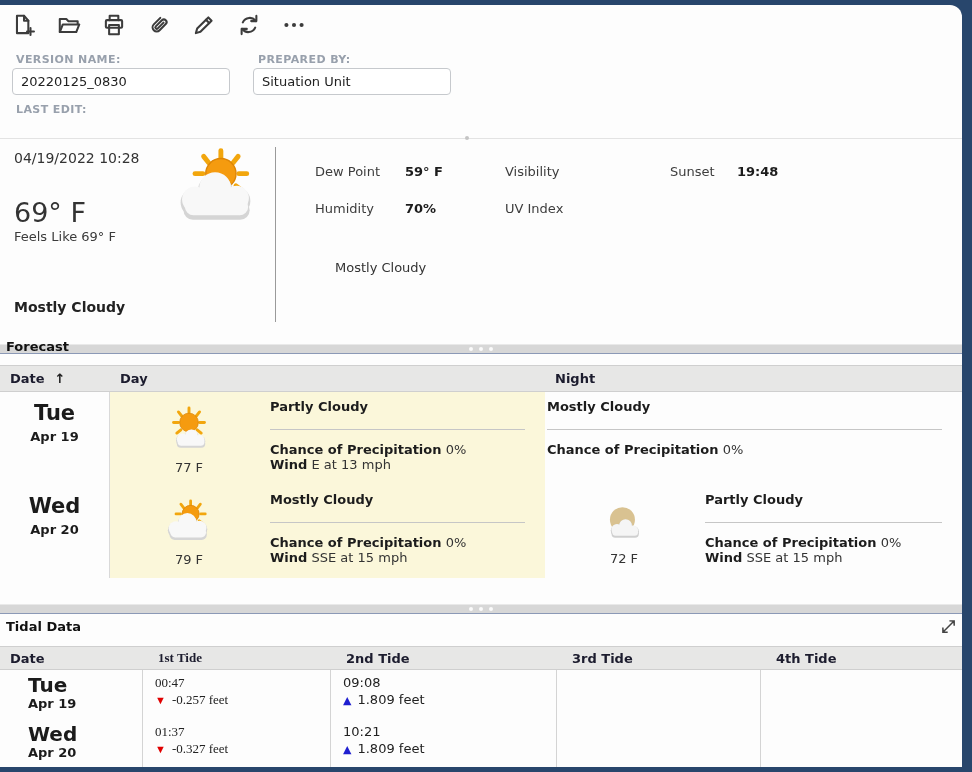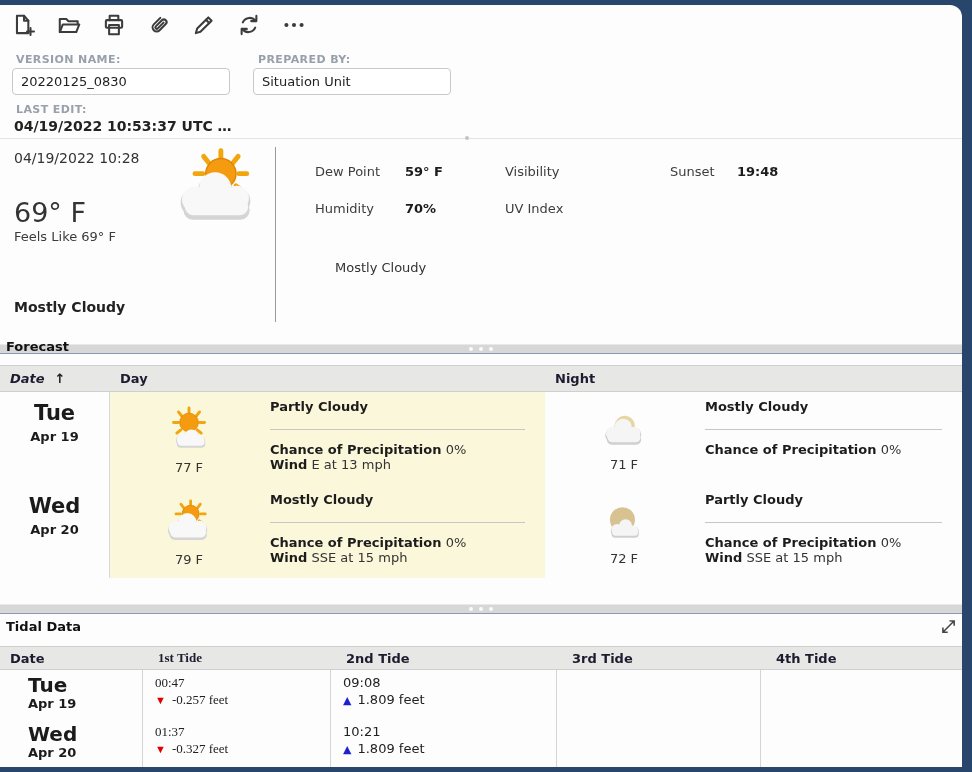--- a/index.html
+++ b/index.html
@@ -43,21 +43,21 @@
     display:flex;align-items:center;justify-content:center;gap:6px;cursor:row-resize;}
   .splitter i{width:4px;height:4px;border-radius:50%;background:#fbfbfb;}
   
   .section{position:absolute;left:0;width:962px;}
   .sec-title{position:absolute;left:6px;top:4px;font-size:13px;font-weight:bold;color:#111;}
   .expand-btn{position:absolute;right:5px;top:1px;border:none;background:transparent;cursor:pointer;
     font-size:17px;font-weight:bold;color:#444;padding:2px;line-height:1;}
   
   .f-table{position:absolute;left:0;top:30px;width:962px;}
   .f-head{display:flex;height:27px;background:#e7e7e6;border-top:1px solid #cfcfcf;border-bottom:1px solid #cfcfcf;box-sizing:border-box;align-items:center;font-size:13px;font-weight:bold;color:#1c1c2e;}
-  .f-head .c-date{width:110px;padding-left:10px;box-sizing:border-box;cursor:pointer;font-style:italic;}
+  .f-head .c-date{width:110px;padding-left:10px;box-sizing:border-box;cursor:pointer;}
   .f-head .c-day{width:435px;padding-left:10px;box-sizing:border-box;}
   .f-head .c-night{width:417px;padding-left:10px;box-sizing:border-box;}
   .sort-arrow{margin-left:10px;font-weight:bold;color:#222;}
   .f-row{display:flex;height:93px;}
   .f-datecell{width:110px;box-sizing:border-box;border-right:1px solid #d9d9d9;text-align:center;padding-top:9px;}
   .f-dayname{font-size:21px;font-weight:bold;color:#1b1b1b;line-height:24px;}
   .f-datesub{font-size:13px;font-weight:bold;color:#1b1b1b;margin-top:4px;}
   .f-daycell{width:435px;background:#fbf7da;display:flex;}
   .f-nightcell{width:417px;display:flex;}
   .fc-iconcol{width:158px;display:flex;flex-direction:column;align-items:center;justify-content:center;padding-top:2px;}
@@ -154,21 +154,20 @@
     </button>
   </div>
 
   <div class="fld-label" style="left:16px;top:48px;">VERSION NAME:</div>
   <input class="fld-input" style="left: 12px; top: 63px; width: 200px;" value="20220125_0830">
 
   <div class="fld-label" style="left:258px;top:48px;">PREPARED BY:</div>
   <input class="fld-input" style="left: 253px; top: 63px; width: 180px;" value="Situation Unit">
 
   <div class="fld-label" style="left:16px;top:98px;">LAST EDIT:</div>
-  <div class="lastedit-val" style="left:14px;top:113px;">04/19/2022 10:53:37 UTC …</div>
 
   <div class="weather">
     <div class="mini-dot"></div>
     <div class="w-date">04/19/2022 10:28</div>
     <div class="w-temp">69° F</div>
     <div class="w-feels">Feels Like 69° F</div>
     <div class="w-cond">Mostly Cloudy</div>
 
     <div class="w-icon">
       <svg width="92" height="86" viewBox="0 0 64 58">
@@ -271,40 +270,20 @@
             <div class="fc-temp">77 F</div>
           </div>
           <div class="fc-text">
             <div class="fc-cond">Partly Cloudy</div>
             <hr class="fc-hr">
             <div class="fc-line"><b>Chance of Precipitation</b> <span>0%</span></div>
             <div class="fc-line"><b>Wind</b> <span>E at 13 mph</span></div>
           </div>
         </div>
         <div class="f-nightcell">
-          <div class="fc-iconcol">
-            <span>
-              <svg width="50" height="44" viewBox="0 0 64 56">
-                <circle cx="33" cy="24" r="13" fill="#e7d6a4"></circle>
-                <g fill="#cfcfcf">
-                    <circle cx="18" cy="36" r="10"></circle>
-                    <circle cx="31" cy="28" r="12"></circle>
-                    <circle cx="45" cy="35" r="9"></circle>
-                    <rect x="10" y="35" width="44" height="13" rx="6.5"></rect>
-                  </g>
-                <g fill="#f5f5f5">
-                    <circle cx="18" cy="34" r="9"></circle>
-                    <circle cx="31" cy="26" r="11"></circle>
-                    <circle cx="45" cy="33" r="8"></circle>
-                    <rect x="11" y="33" width="42" height="12" rx="6"></rect>
-                  </g>
-              </svg>
-            </span>
-            <div class="fc-temp">71 F</div>
-          </div>
           <div class="fc-text">
             <div class="fc-cond">Mostly Cloudy</div>
             <hr class="fc-hr">
             <div class="fc-line"><b>Chance of Precipitation</b> <span>0%</span></div>
           </div>
         </div>
       </div>
 
       <div class="f-row">
         <div class="f-datecell">

